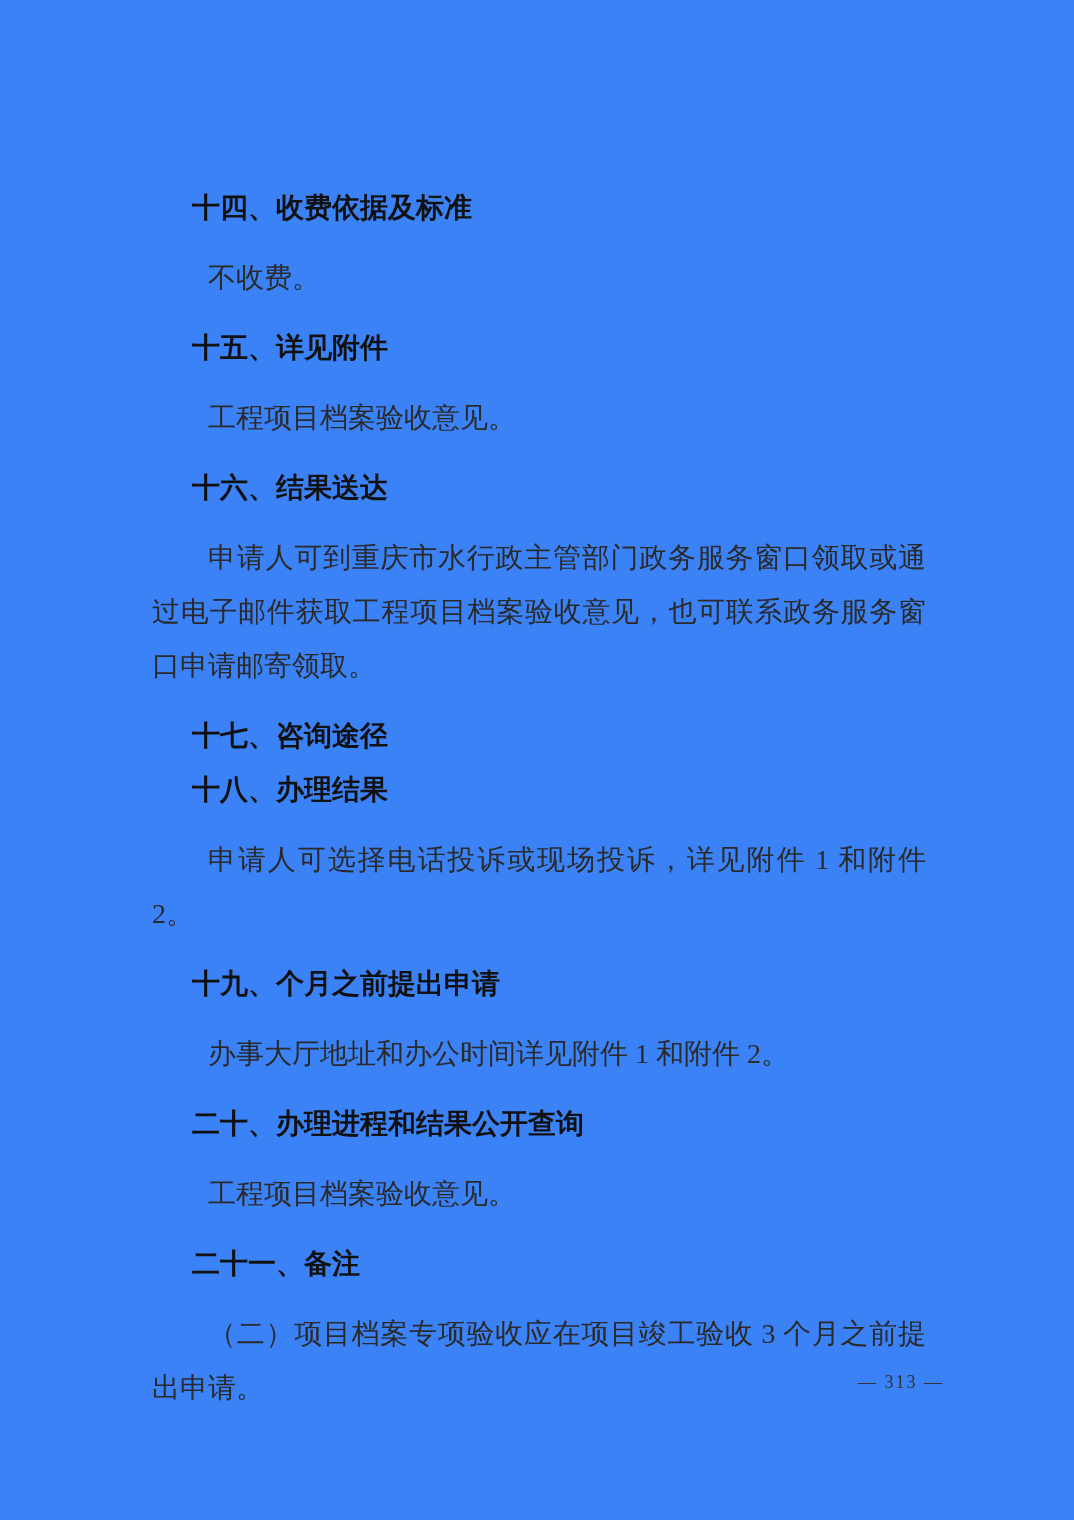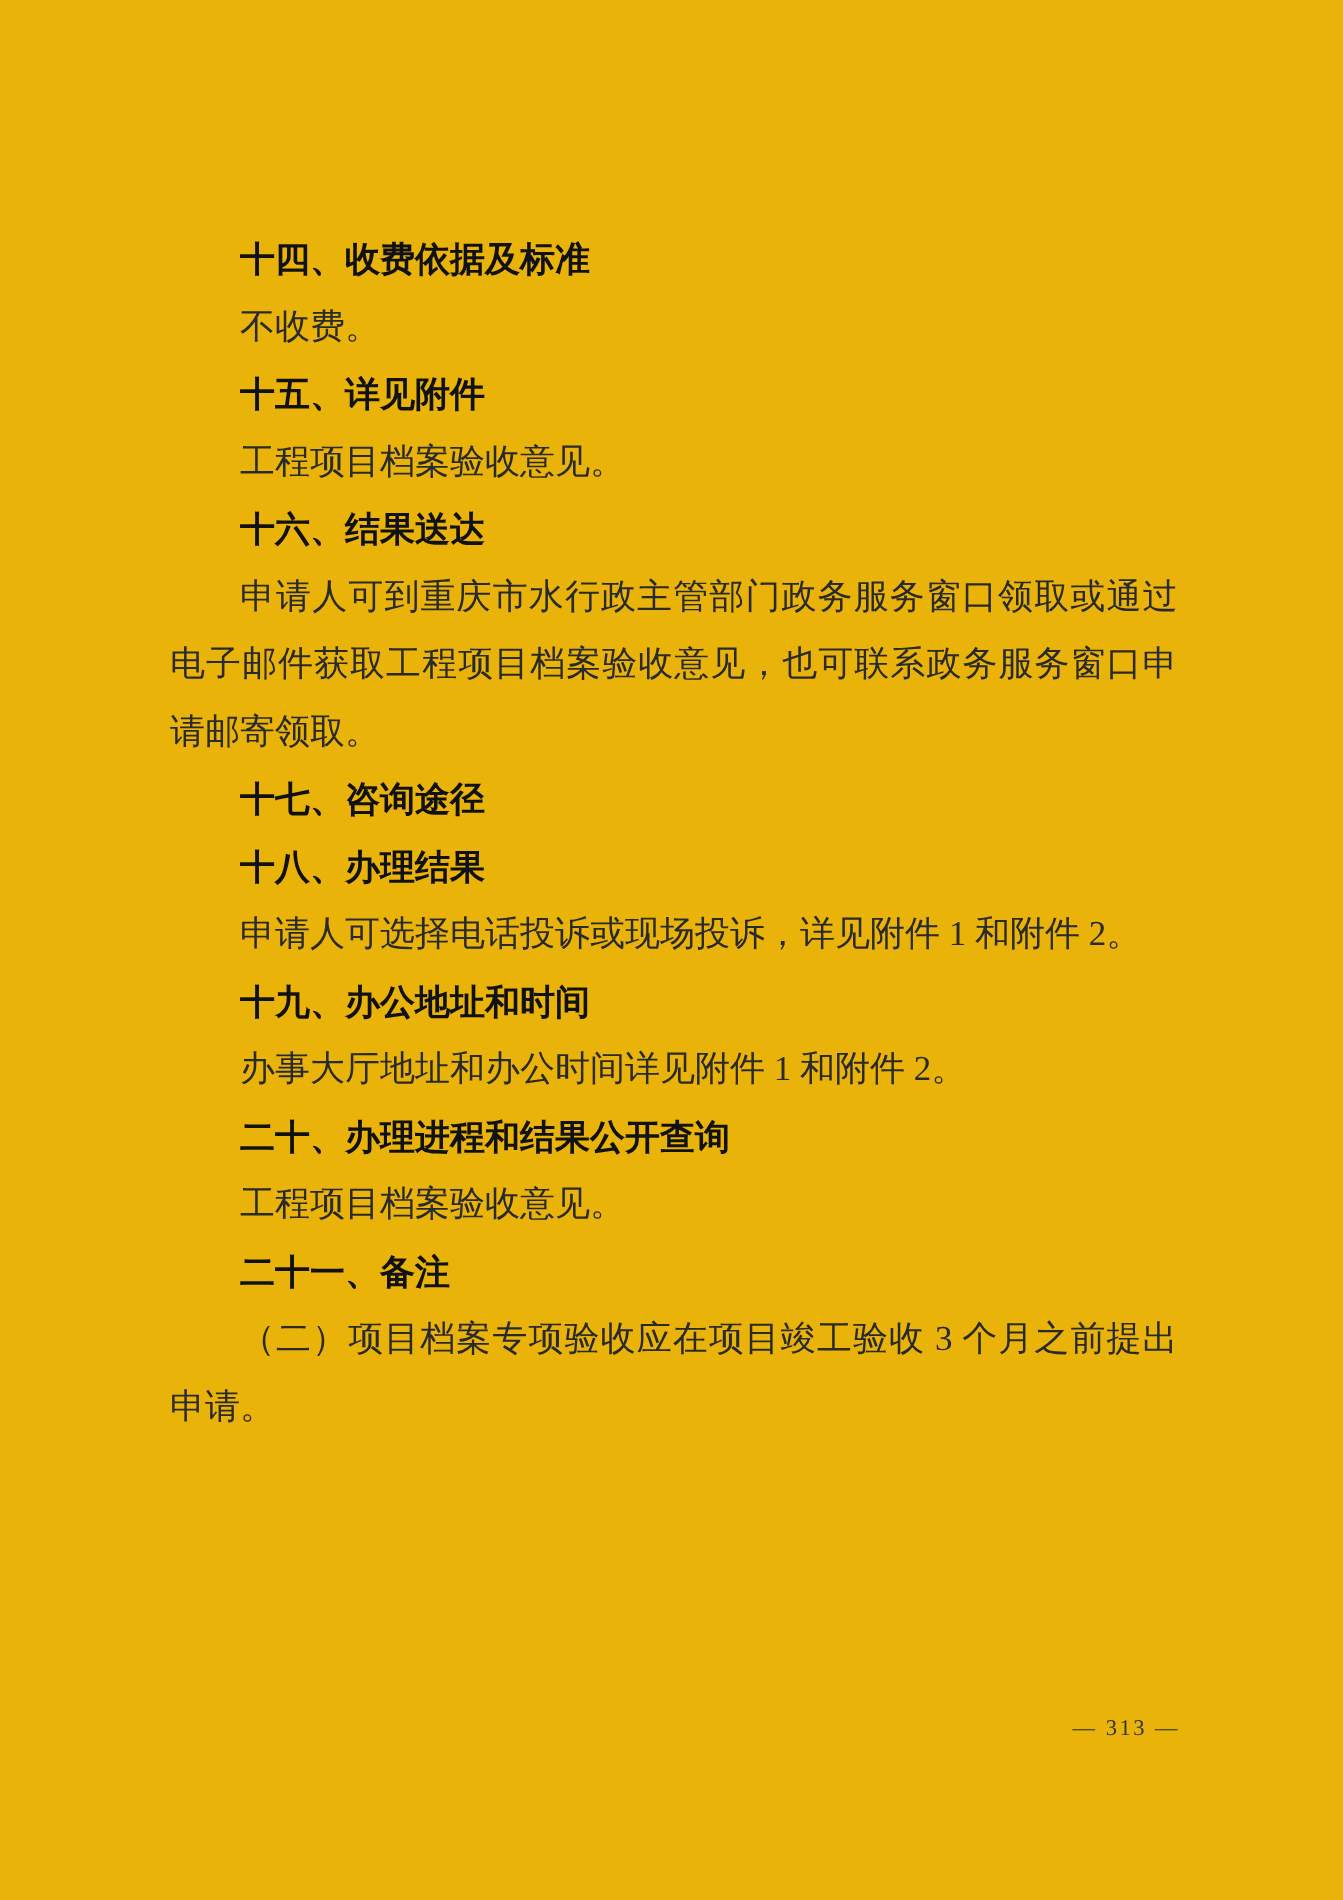--- a/index.html
+++ b/index.html
@@ -5,21 +5,21 @@
 <style>
   html, body {
     margin: 0;
     padding: 0;
     background: #ffffff;
   }
   .page {
     position: relative;
     width: 1074px;
     height: 1520px;
-    background: #eab308;
+    background: #3b82f6;
     overflow: hidden;
     color: #1c1c1c;
   }
   .content {
     position: absolute;
     left: 136px;
     top: 181px;
     width: 806px;
   }
   .doc-section {
@@ -31,21 +31,21 @@
     padding: 0;
     font-family: "Liberation Sans", "DejaVu Sans", sans-serif;
     font-weight: 700;
     font-size: 28px;
     line-height: 54px;
     text-indent: 2em;
     color: #111111;
     white-space: nowrap;
   }
   .body-paragraph {
-    margin: 0;
+    margin: 16px;
     padding: 0;
     font-family: "Liberation Serif", "DejaVu Serif", serif;
     font-weight: 400;
     font-size: 28px;
     line-height: 54px;
     text-indent: 2em;
     text-align: justify;
     color: #2a2a2a;
   }
   .page-number {
@@ -83,21 +83,21 @@
     <section class="doc-section">
       <h2 class="section-heading">十七、咨询途径</h2>
     </section>
 
     <section class="doc-section">
       <h2 class="section-heading">十八、办理结果</h2>
       <p class="body-paragraph">申请人可选择电话投诉或现场投诉，详见附件 1 和附件 2。</p>
     </section>
 
     <section class="doc-section">
-      <h2 class="section-heading">十九、办公地址和时间</h2>
+      <h2 class="section-heading">十九、个月之前提出申请</h2>
       <p class="body-paragraph">办事大厅地址和办公时间详见附件 1 和附件 2。</p>
     </section>
 
     <section class="doc-section">
       <h2 class="section-heading">二十、办理进程和结果公开查询</h2>
       <p class="body-paragraph">工程项目档案验收意见。</p>
     </section>
 
     <section class="doc-section">
       <h2 class="section-heading">二十一、备注</h2>

